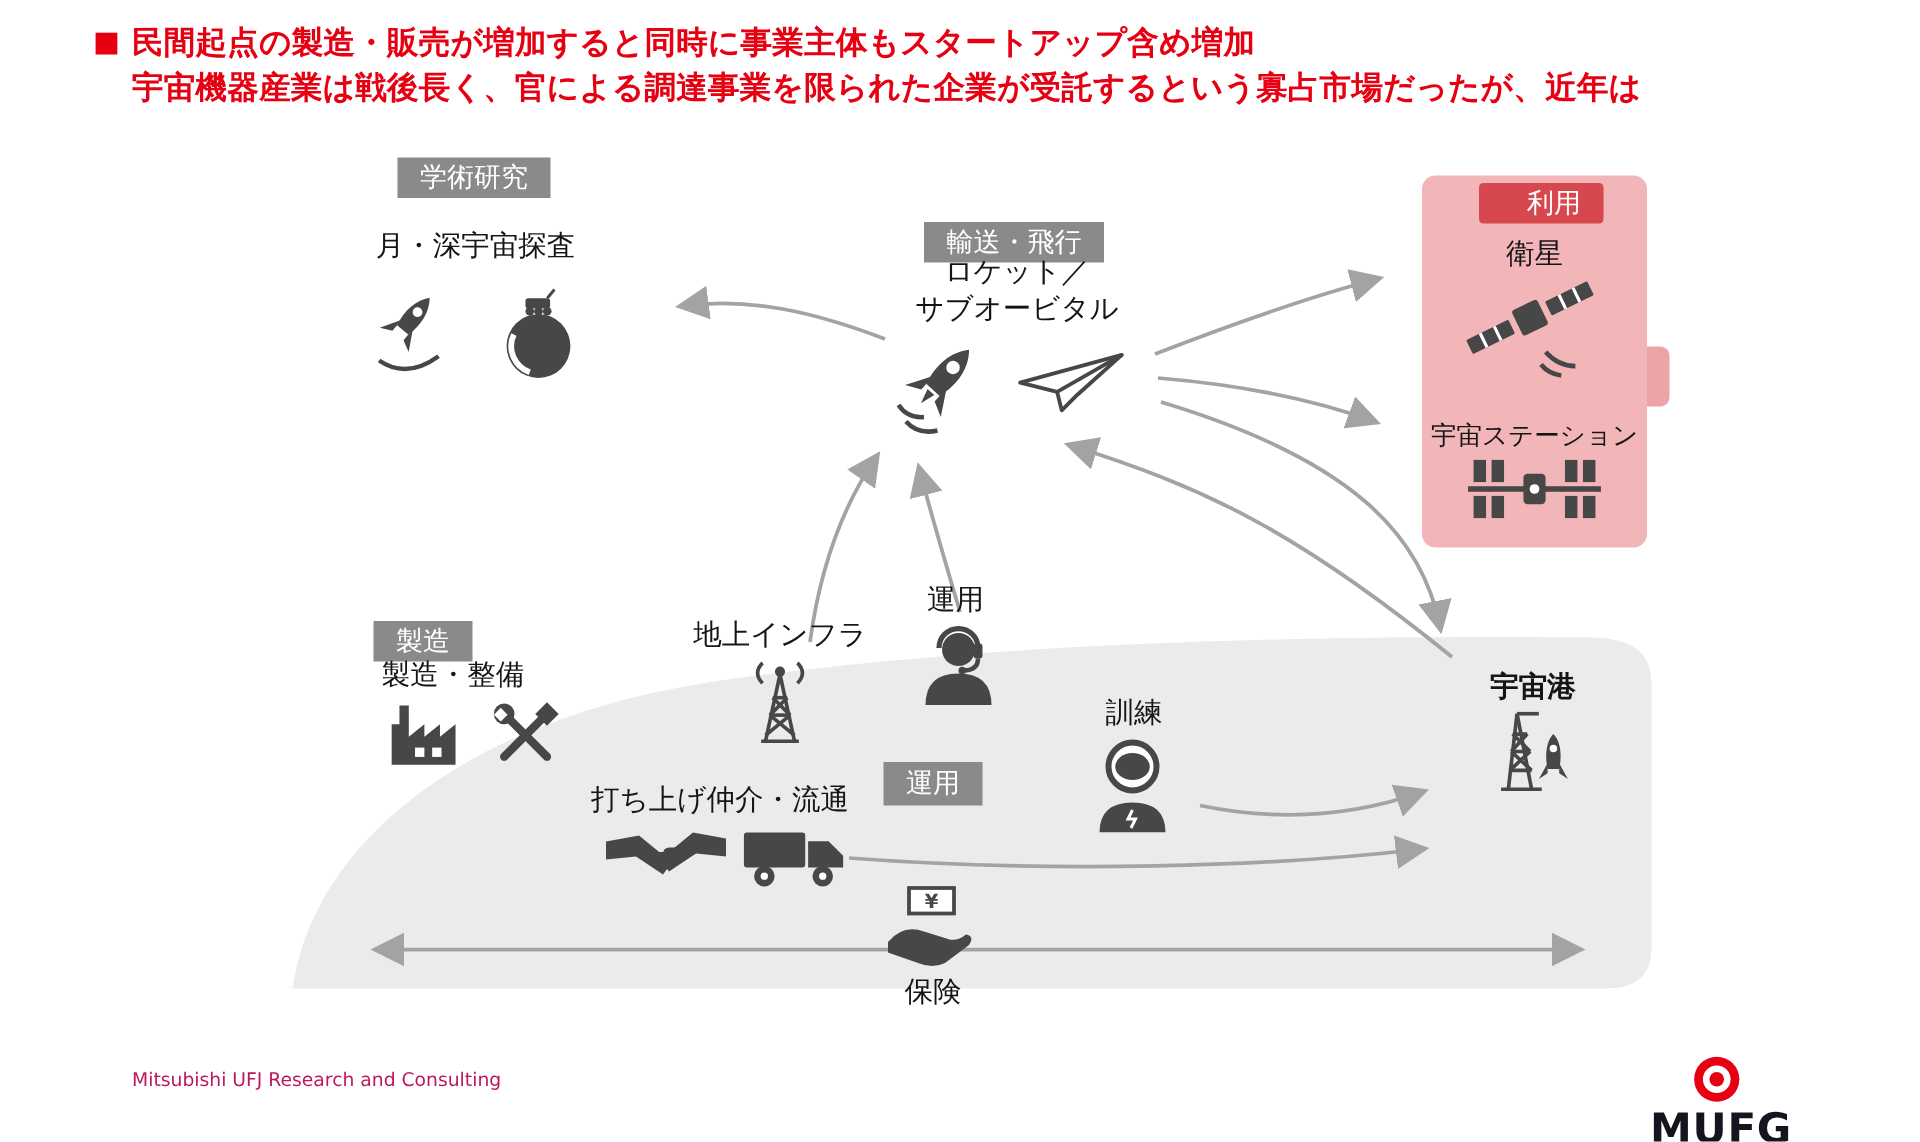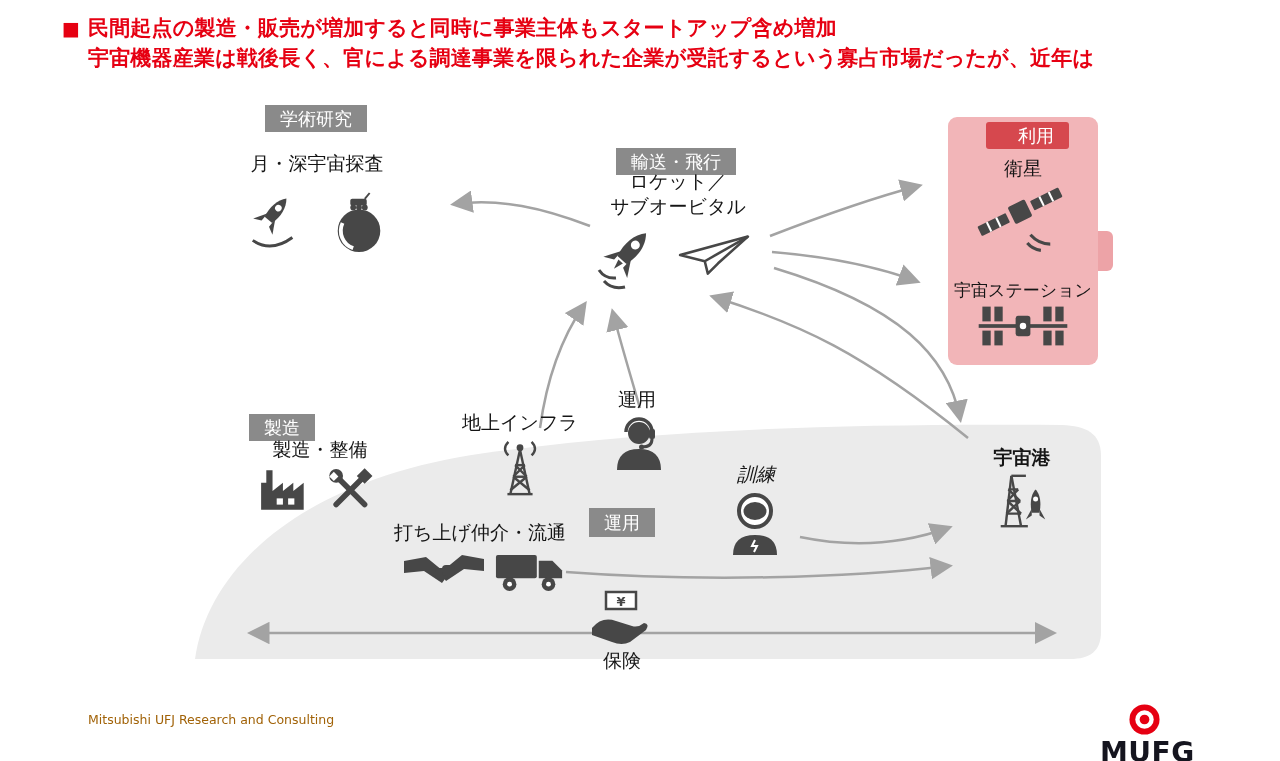--- a/index.html
+++ b/index.html
@@ -36,21 +36,21 @@
   .use-panel {
     position:absolute; left:948px; top:117px; width:150px; height:248px;
     background:#f2b5b8; border-radius:9px;
   }
   .use-panel-tab {
     position:absolute; left:1096px; top:231px; width:17px; height:40px;
     background:#eda3a7; border-radius:0 6px 6px 0;
   }
 
   
-  .footer-company { position:absolute; left:88px; top:712px; font-size:12.5px; color:#a16207; z-index:4; }
+  .footer-company { position:absolute; left:88px; top:712px; font-size:12.5px; color:#be185d; z-index:4; }
   .brand { position:absolute; left:1094px; top:703px; display:flex; align-items:center; z-index:4;flex-direction:column; }
   .brand-text { font-size:28px; font-weight:bold; color:#15151f; letter-spacing:0.5px; margin-left:6px; }
 </style>
 </head>
 <body>
 
 <div class="canvas">
 
   <div class="title">
     <span class="bullet">■</span>
@@ -174,21 +174,21 @@
           <rect x="87" y="31" width="9" height="16"></rect>
         <rect x="44" y="15" width="16" height="22" rx="3"></rect>
       </g>
       <circle cx="52" cy="26" r="3.5" fill="#fff"></circle>
     </svg>
   </div>
 
   <div class="tag" style="left:249px; top:398px;margin-top:16px;">
     <span>製造</span>
   </div>
-  <div class="node node-label" style="left:230px; top:437px; width:180px;">製造・整備</div>
+  <div class="node node-label" style="left:212px; top:437px; width:180px;">製造・整備</div>
   <div class="node icon-row" style="left:258px; top:464px; gap:12px;">
     <svg class="icon" viewBox="0 0 52 46" width="54" height="48">
       <path d="M3 44 L3 18 L8 18 L8 6 L14 6 L14 26 L24 18 L24 26 L34 18 L34 26 L44 18 L44 44 Z" fill="currentColor"></path>
       <rect x="18" y="33" width="6" height="6" fill="#fff"></rect>
       <rect x="29" y="33" width="6" height="6" fill="#fff"></rect>
     </svg>
     <svg class="icon" viewBox="0 0 54 50" width="50" height="46">
       <g stroke="currentColor" stroke-width="6" stroke-linecap="round">
         <line x1="13" y1="13" x2="44" y2="44"></line>
         <line x1="44" y1="13" x2="13" y2="44"></line>
@@ -226,21 +226,21 @@
       <rect x="39" y="13" width="6" height="10" rx="2" fill="currentColor"></rect>
       <path d="M42 23 Q42 31 32 31" fill="none" stroke="currentColor" stroke-width="3"></path>
       <circle cx="31.5" cy="31" r="2.5" fill="currentColor"></circle>
     </svg>
   </div>
 
   <div class="tag" style="left:589px; top:508px; height:29px; line-height:29px;">
     <span>運用</span>
   </div>
 
-  <div class="node node-label" style="left:716px; top:462px; width:80px;font-style:italic;">訓練</div>
+  <div class="node node-label" style="left:716px; top:462px; width:80px;">訓練</div>
   <div class="node" style="left:725px; top:489px;">
     <svg class="icon" viewBox="0 0 60 66" width="60" height="66">
       <circle cx="30" cy="22" r="16" fill="#fff" stroke="currentColor" stroke-width="4"></circle>
       <ellipse cx="30" cy="22" rx="11.5" ry="9" fill="currentColor"></ellipse>
       <path d="M8 66 Q8 46 30 46 Q52 46 52 66 Z" fill="currentColor"></path>
       <path d="M30 51 l-3 6 h5 l-3 6" stroke="#fff" stroke-width="2" fill="none"></path>
     </svg>
   </div>
 
   <div class="node node-label" style="left:360px; top:520px; width:240px;">打ち上げ仲介・流通</div>

